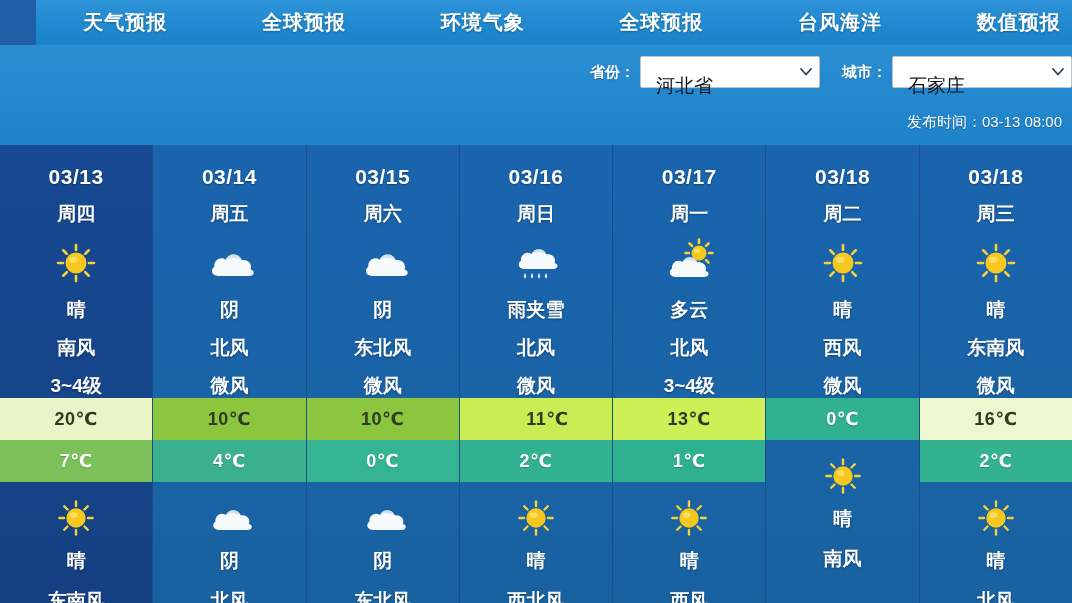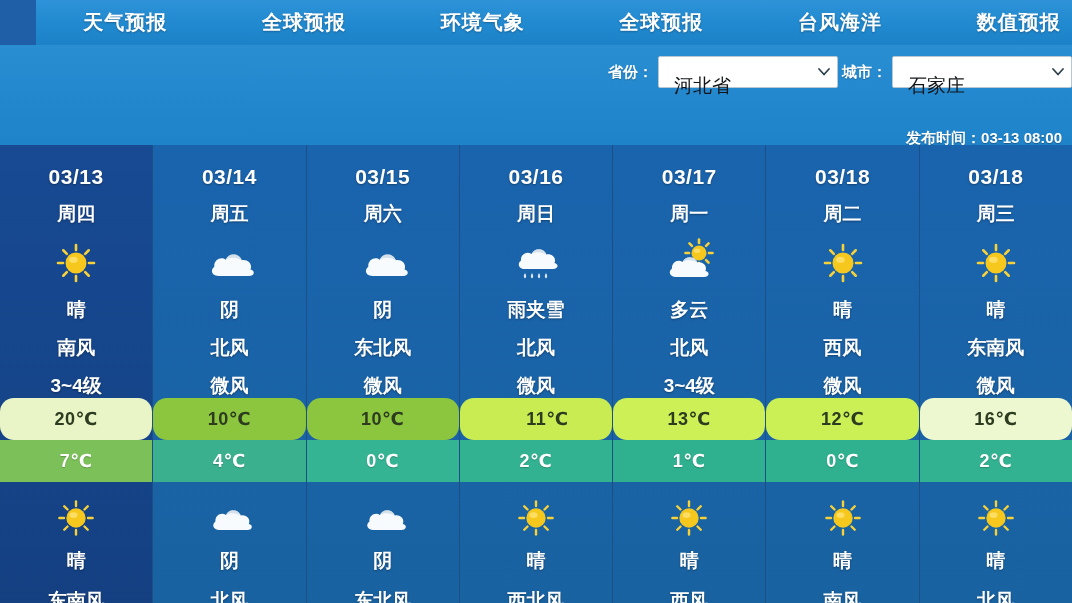--- a/index.html
+++ b/index.html
@@ -22,21 +22,21 @@
     cursor:pointer; line-height:45px; white-space:nowrap;
   }
 
   
   #selector-bar {
     position:absolute; left:0; top:45px; width:1072px; height:58px;
     background:linear-gradient(180deg,#2a8ed2 0%,#2287cd 100%);
   }
   #selector-group {
     position:absolute; right:0px; top:11px;
-    display:flex; align-items:center; gap:4px;
+    display:flex; align-items:center; gap:22px;
   }
   .sel-wrap { display:flex; align-items:center; }
   .sel-label {
     color:#ffffff; font-size:15px; font-weight:700; white-space:nowrap;
     text-shadow:0 1px 1px rgba(0,0,0,.25); margin-right:5px;
   }
   .sel-box {
     position:relative; width:180px; height:32px;
     background:#ffffff; border:1px solid #b9c7d2; border-radius:2px;
     display:flex; align-items:center; cursor:pointer;
@@ -47,22 +47,22 @@
   }
   .sel-arrow { width:26px; display:flex; align-items:center; justify-content:center; }
   .sel-arrow svg { display:block; }
 
   
   #publish-bar {
     position:absolute; left:0; top:103px; width:1072px; height:42px;
     background:linear-gradient(180deg,#2287cd 0%,#1f83c9 100%);
   }
   #publish-time {
-    position:absolute; right:10px; top:26px;
-    color:#ffffff; font-size:15px; font-weight:700; white-space:nowrap;
+    position:absolute; right:10px; top:10px;
+    color:#ffffff; font-size:15px; font-weight:400; white-space:nowrap;
     text-shadow:0 1px 1px rgba(0,0,0,.3);
   }
 
   
   #forecast-panel {
     position:absolute; left:0; top:145px; width:1072px; height:517px;
     display:flex;
   }
   .day-col {
     flex:1 1 0; position:relative; display:flex; flex-direction:column;
@@ -98,21 +98,21 @@
   .wind-force {
     color:#ffffff; font-size:19px; font-weight:700; margin-top:12px;
     text-shadow:0 1px 2px rgba(0,0,0,.35);
   }
 
   
   .temp-high, .temp-low {
     height:42px; display:flex; align-items:center; justify-content:center;
     font-size:18px; font-weight:700; letter-spacing:.5px;
   }
-  .temp-high { color:#2d3b20;border-radius:14px; }
+  .temp-high { color:#2d3b20; }
   .temp-low  { color:#ffffff; text-shadow:0 1px 1px rgba(0,0,0,.22); }
 
   
   .night-block {
     flex:1; display:flex; flex-direction:column; align-items:center;
     padding-top:12px;
   }
   .night-block .wx-icon { height:48px; margin-top:0; }
   .night-cond {
     color:#ffffff; font-size:19px; font-weight:700; margin-top:6px;
@@ -392,21 +392,20 @@
               <line x1="35.192388155425114" y1="16.80761184457488" x2="38.72792206135785" y2="13.272077938642141" stroke="#f7d13a" stroke-width="2.6" stroke-linecap="round"></line>
               <circle cx="26" cy="26" r="10.5" fill="#f6c81d"></circle>
               <ellipse cx="23.375" cy="22.85" rx="4.41" ry="3.15" fill="#ffe479" opacity=".75"></ellipse>
             </g>
           </svg>
         </div>
         <div class="cond-text">晴</div>
         <div class="wind-dir">西风</div>
         <div class="wind-force">微风</div>
       </div>
-      <div class="temp-high" style="background: rgb(203, 240, 85);">12℃</div>
       <div class="temp-low" style="background: rgb(47, 176, 142);">0℃</div>
       <div class="night-block">
         <div class="wx-icon">
           <svg width="48" height="48" viewBox="0 0 52 52">
             <g>
               <line x1="39" y1="26" x2="44" y2="26" stroke="#f7d13a" stroke-width="2.6" stroke-linecap="round"></line>
               <line x1="35.19238815542512" y1="35.19238815542512" x2="38.72792206135786" y2="38.72792206135786" stroke="#f7d13a" stroke-width="2.6" stroke-linecap="round"></line>
               <line x1="26" y1="39" x2="26" y2="44" stroke="#f7d13a" stroke-width="2.6" stroke-linecap="round"></line>
               <line x1="16.807611844574883" y1="35.19238815542512" x2="13.272077938642145" y2="38.72792206135786" stroke="#f7d13a" stroke-width="2.6" stroke-linecap="round"></line>
               <line x1="13" y1="26" x2="8" y2="26.000000000000004" stroke="#f7d13a" stroke-width="2.6" stroke-linecap="round"></line>

